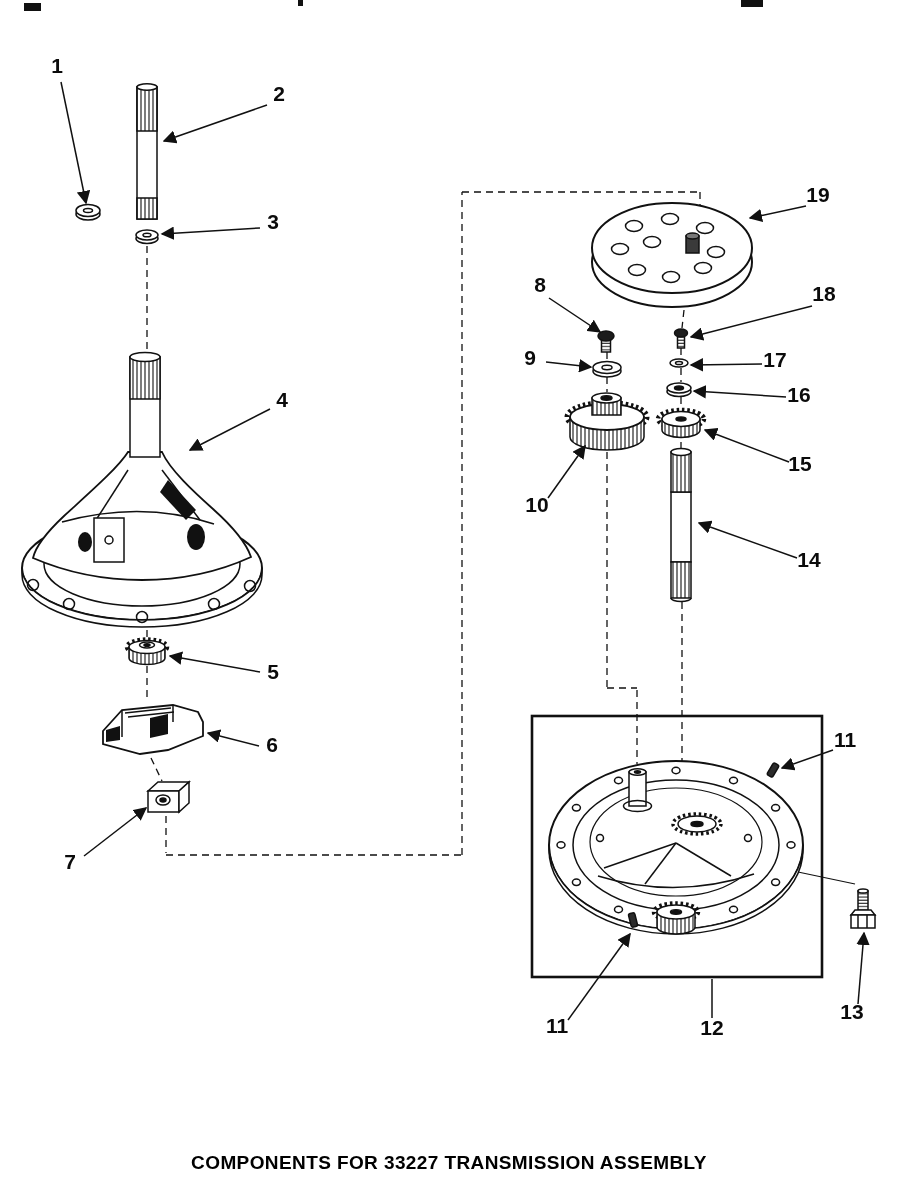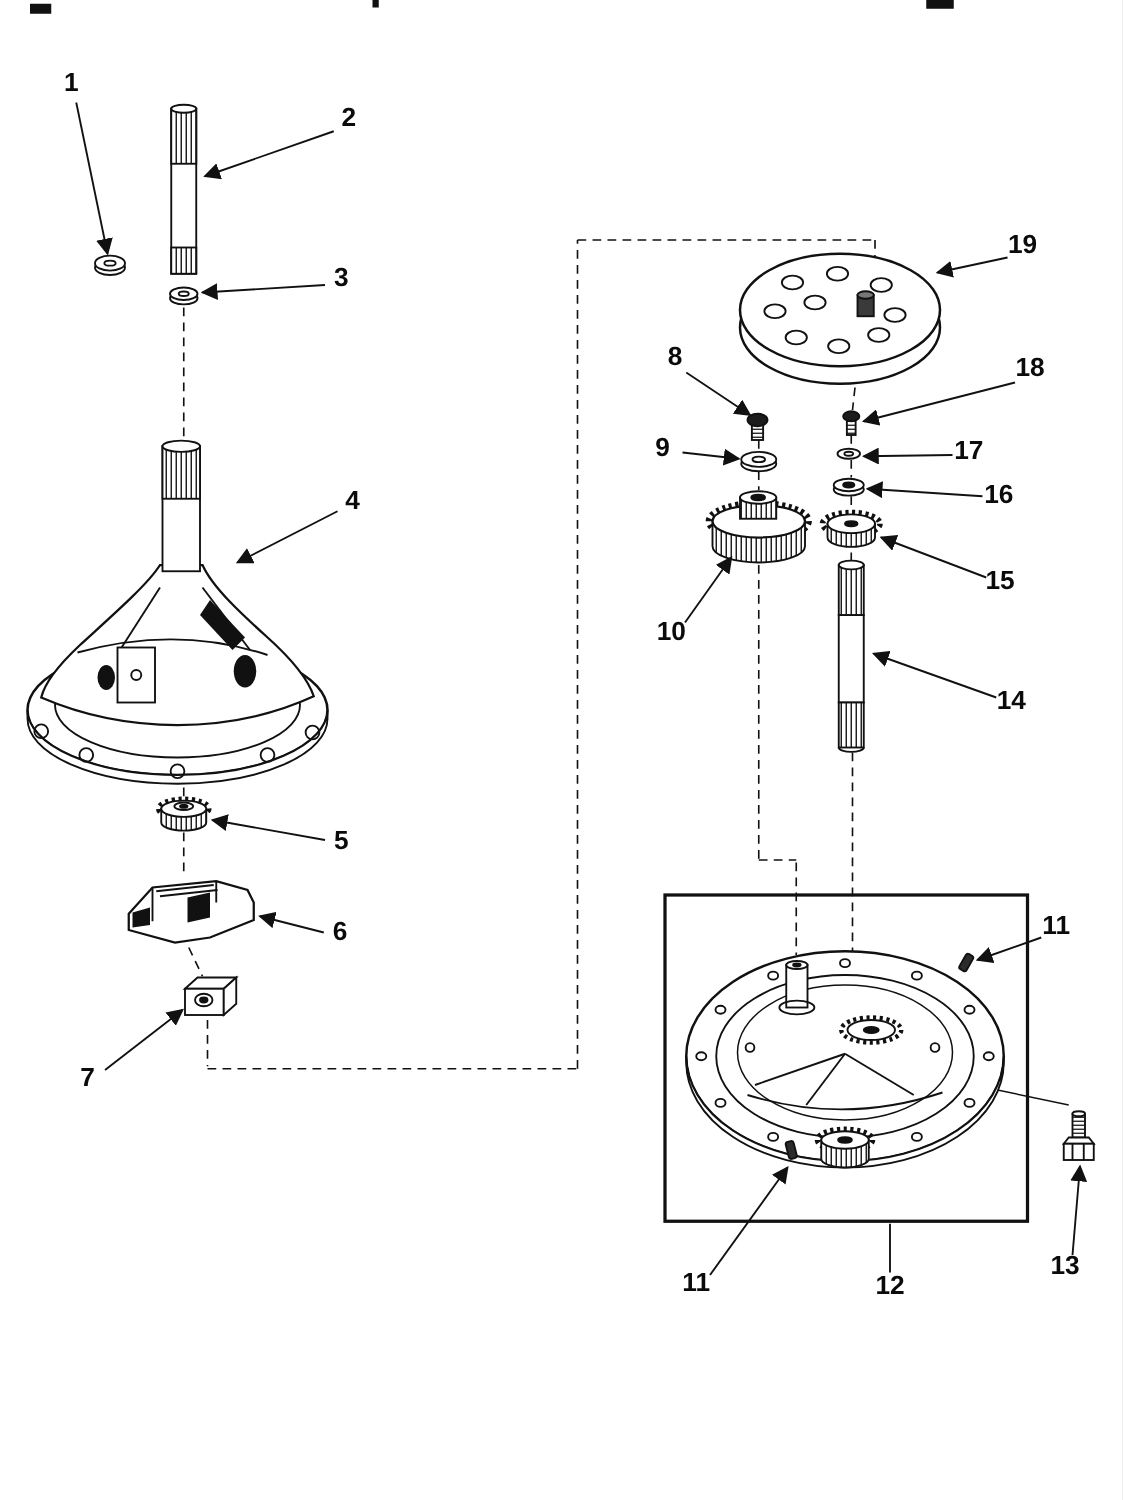--- a/index.html
+++ b/index.html
@@ -317,14 +317,15 @@
     <text class="callout" x="852" y="1019">13</text>
     <text class="callout" x="809" y="567">14</text>
     <text class="callout" x="800" y="471">15</text>
     <text class="callout" x="799" y="402">16</text>
     <text class="callout" x="775" y="367">17</text>
     <text class="callout" x="824" y="301">18</text>
     <text class="callout" x="818" y="202">19</text>
   </g>
 </svg>
 
+<div class="title">COMPONENTS FOR 33227 TRANSMISSION ASSEMBLY</div>
 
 </div>
 
 </body></html>

